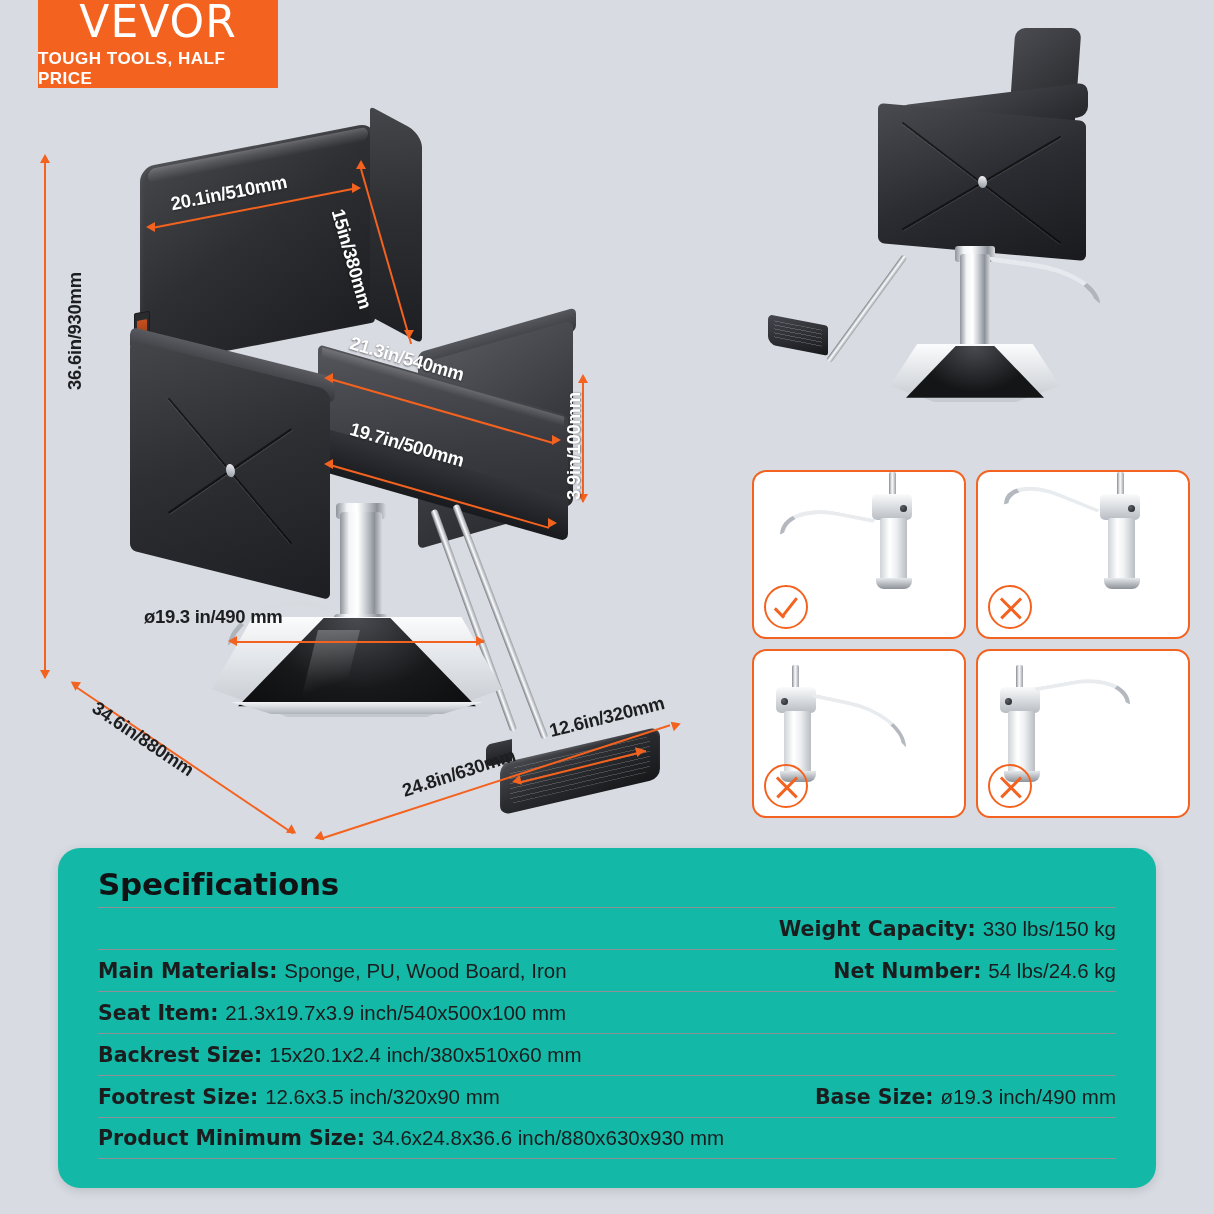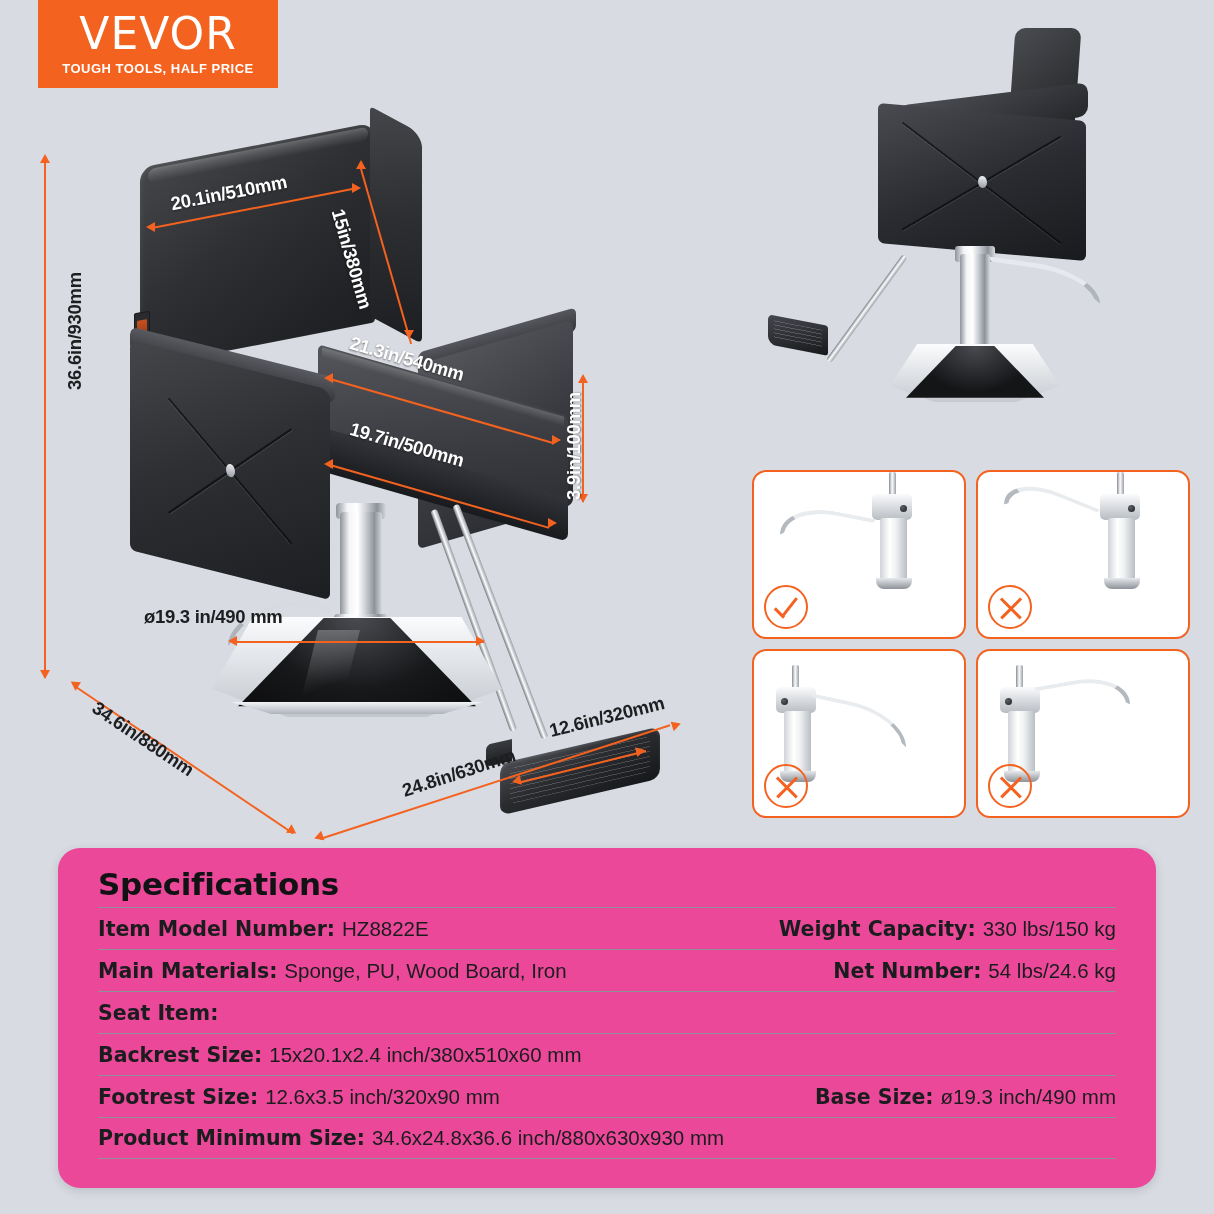--- a/index.html
+++ b/index.html
@@ -17,21 +17,21 @@
     background: #f4621f;
     display: flex; flex-direction: column;
     align-items: center; justify-content: center;
   }
   #logo .wordmark {
     color: #fff; font-weight: normal; font-size: 44px;
     letter-spacing: 1px; line-height: 1;
     font-family: "DejaVu Sans", sans-serif;
   }
   #logo .tagline {
-    color: #fff; font-size: 13px; font-weight: bold;
+    color: #fff; font-size: 17px; font-weight: bold;
     letter-spacing: 0.5px; margin-top: 5px;
     font-family: "Liberation Sans", sans-serif;
   }
 
   
   #main-diagram { position: absolute; left: 0; top: 90px; width: 740px; height: 760px; }
 
   
   .leather { background: linear-gradient(150deg,#45464a 0%, #2e2f33 45%, #1d1e21 100%); }
   .leather-lt { background: linear-gradient(160deg,#55565b 0%, #3a3b40 55%, #282a2e 100%); }
@@ -340,21 +340,21 @@
   }
   
   .lever-r {
     border-top: 4px solid #e9ecef; border-right: 4px solid #b4b9bf;
     border-radius: 0 60% 0 0 / 0 100% 0 0;
   }
 
   
   #spec-card {
     position: absolute; left: 58px; top: 848px; width: 1098px; height: 340px;
-    background: #ec4899; border-radius: 22px;
+    background: #14b8a6; border-radius: 22px;
     box-shadow: 0 3px 10px rgba(60,65,80,.18);
   }
   #spec-inner { padding: 18px 40px 0 40px; }
   #spec-title {
     font-size: 31px; font-weight: bold; color: #111214;
     letter-spacing: -.3px; padding-bottom: 5px;
     font-family: "DejaVu Sans", sans-serif;
   }
   .spec-row {
     border-top: 1.6px solid #8d9298;
@@ -539,44 +539,41 @@
     <div class="lever-r" style="left:56px; top:28px; transform: skewY(-10deg);"></div>
     <div class="mark cross"></div>
   </div>
 </div>
 
 <div id="spec-card">
   <div id="spec-inner">
     <div id="spec-title">Specifications</div>
 
     <div class="spec-row">
-      <div class="pair">
-        <span class="k">Item Model Number:</span>
-        <span class="v">HZ8822E</span>
-      </div>
       <div class="pair right">
         <span class="k">Weight Capacity:</span>
         <span class="v">330 lbs/150 kg</span>
       </div>
     </div>
 
     <div class="spec-row">
       <div class="pair">
         <span class="k">Main Materials:</span>
         <span class="v">Sponge, PU, Wood Board, Iron</span>
       </div>
       <div class="pair right">
         <span class="k">Net Number:</span>
         <span class="v">54 lbs/24.6 kg</span>
       </div>
     </div>
 
     <div class="spec-row single">
       <div class="pair">
         <span class="k">Seat Item:</span>
+        <span class="v">21.3x19.7x3.9 inch/540x500x100 mm</span>
       </div>
     </div>
 
     <div class="spec-row single">
       <div class="pair">
         <span class="k">Backrest Size:</span>
         <span class="v">15x20.1x2.4 inch/380x510x60 mm</span>
       </div>
     </div>
 

